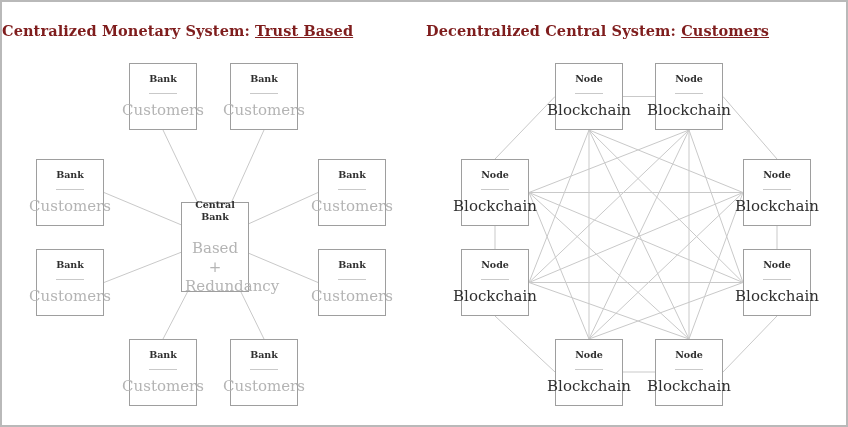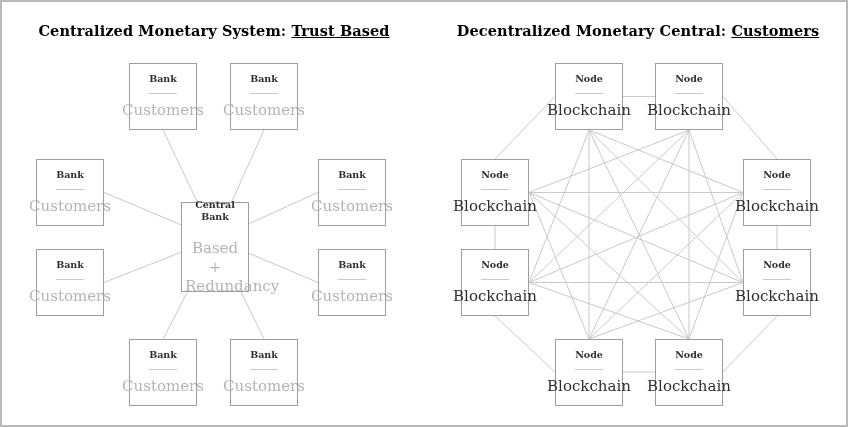--- a/index.html
+++ b/index.html
@@ -24,24 +24,23 @@
   svg.connectors {
     position: absolute;
     left: 0; top: 0;
     width: 848px; height: 427px;
     z-index: 1;
   }
   .panel-title {
     position: absolute;
     top: 20px;
     width: 424px;
-    text-align: center;
     font-size: 14.5px;
     font-weight: bold;
-    color: #000000;
+    color: #7f1d1d;
     z-index: 3;
     letter-spacing: 0.1px;
   }
   .panel-title.left  { left: 0; }
   .panel-title.right { left: 424px; }
   .panel-title .u { text-decoration: underline; }
   .node {
     position: absolute;
     width: 68px;
     height: 67px;
@@ -121,21 +120,21 @@
       <line x1="741" y1="280.5" x2="587" y2="337" stroke="#c9c9c9" stroke-width="1"></line>
       <line x1="741" y1="280.5" x2="527" y2="280.5" stroke="#c9c9c9" stroke-width="1"></line>
       <line x1="741" y1="280.5" x2="527" y2="190.5" stroke="#c9c9c9" stroke-width="1"></line>
       <line x1="687" y1="337" x2="527" y2="280.5" stroke="#c9c9c9" stroke-width="1"></line>
       <line x1="687" y1="337" x2="527" y2="190.5" stroke="#c9c9c9" stroke-width="1"></line>
       <line x1="587" y1="337" x2="527" y2="190.5" stroke="#c9c9c9" stroke-width="1"></line>
     </svg>
 
   <div class="panel-title left"><span>Centralized Monetary System: </span><span class="u">Trust Based</span></div>
 
-  <div class="panel-title right"><span>Decentralized Monetary Central: </span><span class="u">Customers</span></div>
+  <div class="panel-title right"><span>Decentralized Central System: </span><span class="u">Customers</span></div>
 
   <div class="node" style="left:127px;top:61px">
     <div class="node-title">Bank</div>
     <div class="divider"></div>
     <div class="node-subtitle muted">Customers</div>
   </div>
   <div class="node" style="left:228px;top:61px">
     <div class="node-title">Bank</div>
     <div class="divider"></div>
     <div class="node-subtitle muted">Customers</div>

